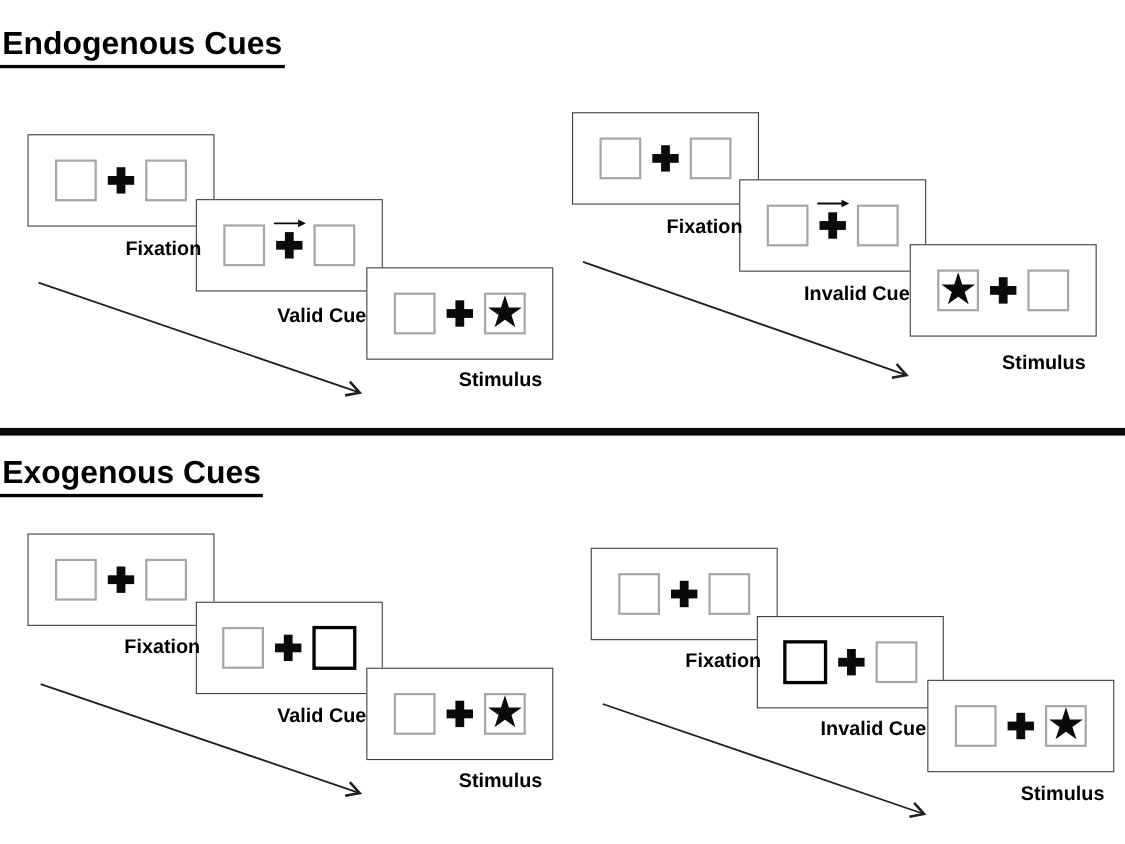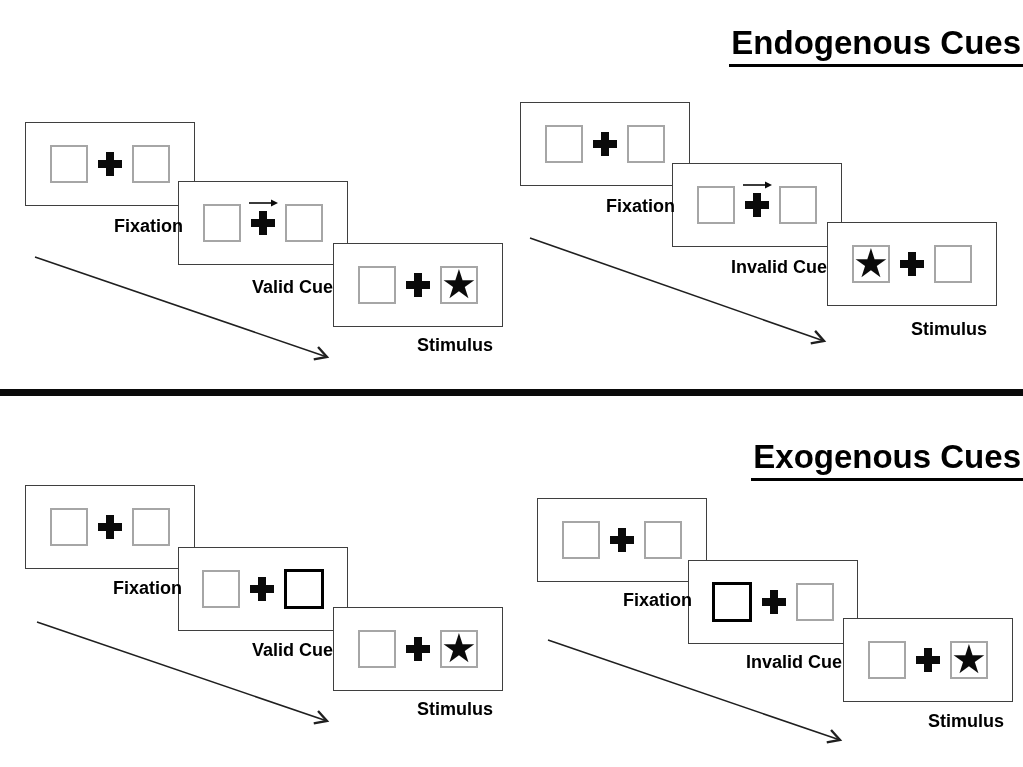--- a/index.html
+++ b/index.html
@@ -2,22 +2,22 @@
 <html><head>
 <meta charset="utf-8">
 <style>
   html,body{margin:0;padding:0;background:#fff;}
   #canvas{
     position:relative;width:1023px;height:767px;background:#ffffff;
     font-family:"Liberation Sans","DejaVu Sans",sans-serif;color:#000;
     overflow:hidden;
   }
   .title{
-    position:absolute;left:0;width:100%;text-align:right;
-    font-size:33px;font-weight:bold;letter-spacing:0px;
+    position:absolute;left:0;width:100%;text-align:left;
+    font-size:29px;font-weight:bold;letter-spacing:0px;
   }
   .title .u{
     display:inline-block;border-bottom:3px solid #000;padding:0 2px 2px 2px;
   }
   .divider{
     position:absolute;left:0;right:0;top:389px;height:7px;background:#0a0a0a;
   }
   .panel{
     position:absolute;width:170px;height:84px;background:#ffffff;
     border:1px solid #3f3f3f;box-sizing:border-box;
@@ -52,21 +52,21 @@
 </style>
 </head>
 <body>
 
 <div id="canvas">
 
   <div class="title" style="top:24px">
     <span class="u">Endogenous Cues</span>
   </div>
   <div class="divider"></div>
-  <div class="title" style="top:438px">
+  <div class="title" style="top:414px">
     <span class="u">Exogenous Cues</span>
   </div>
 
   <svg id="arrow-overlay" width="1023" height="767" viewBox="0 0 1023 767">
     <defs>
       <marker id="ah" viewBox="0 0 12 12" refX="10" refY="6" markerWidth="11" markerHeight="11" orient="auto">
         <path d="M2,1.5 L10,6 L2,10.5" fill="none" stroke="#1f1f1f" stroke-width="1.6"></path>
       </marker>
     </defs>
     <line x1="35" y1="257" x2="327" y2="357" stroke="#1f1f1f" stroke-width="1.6" marker-end="url(#ah)"></line>

